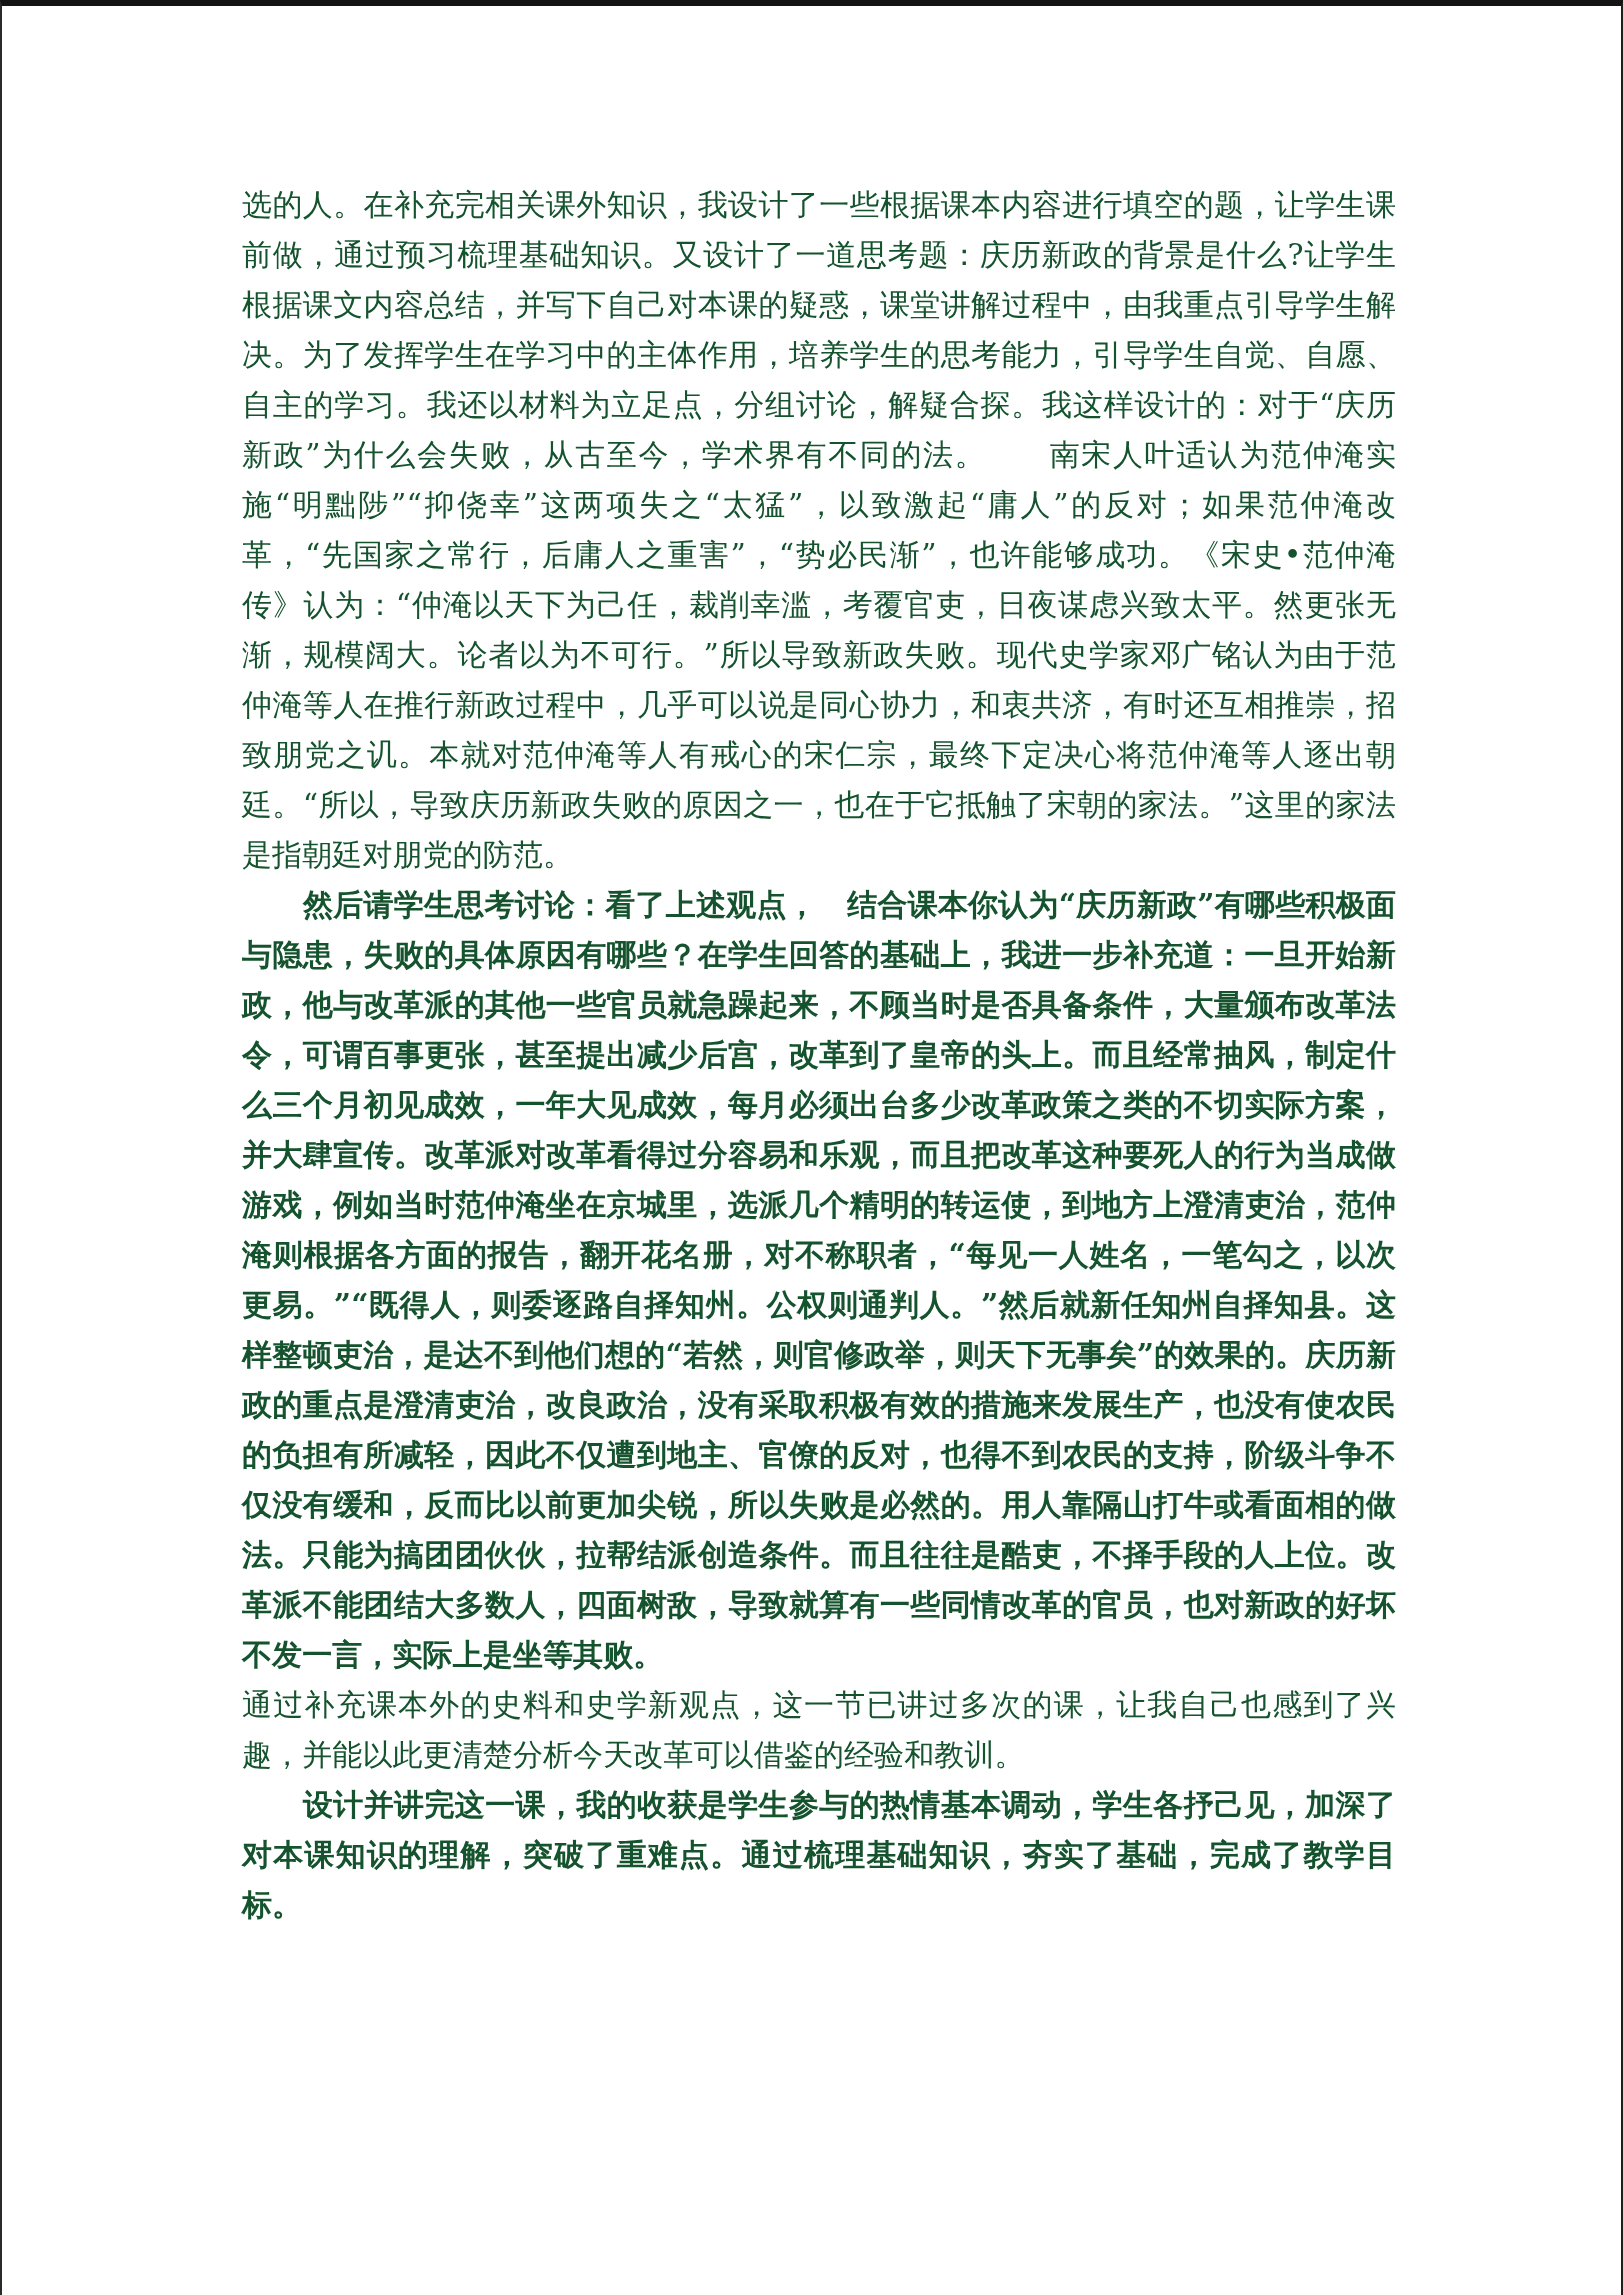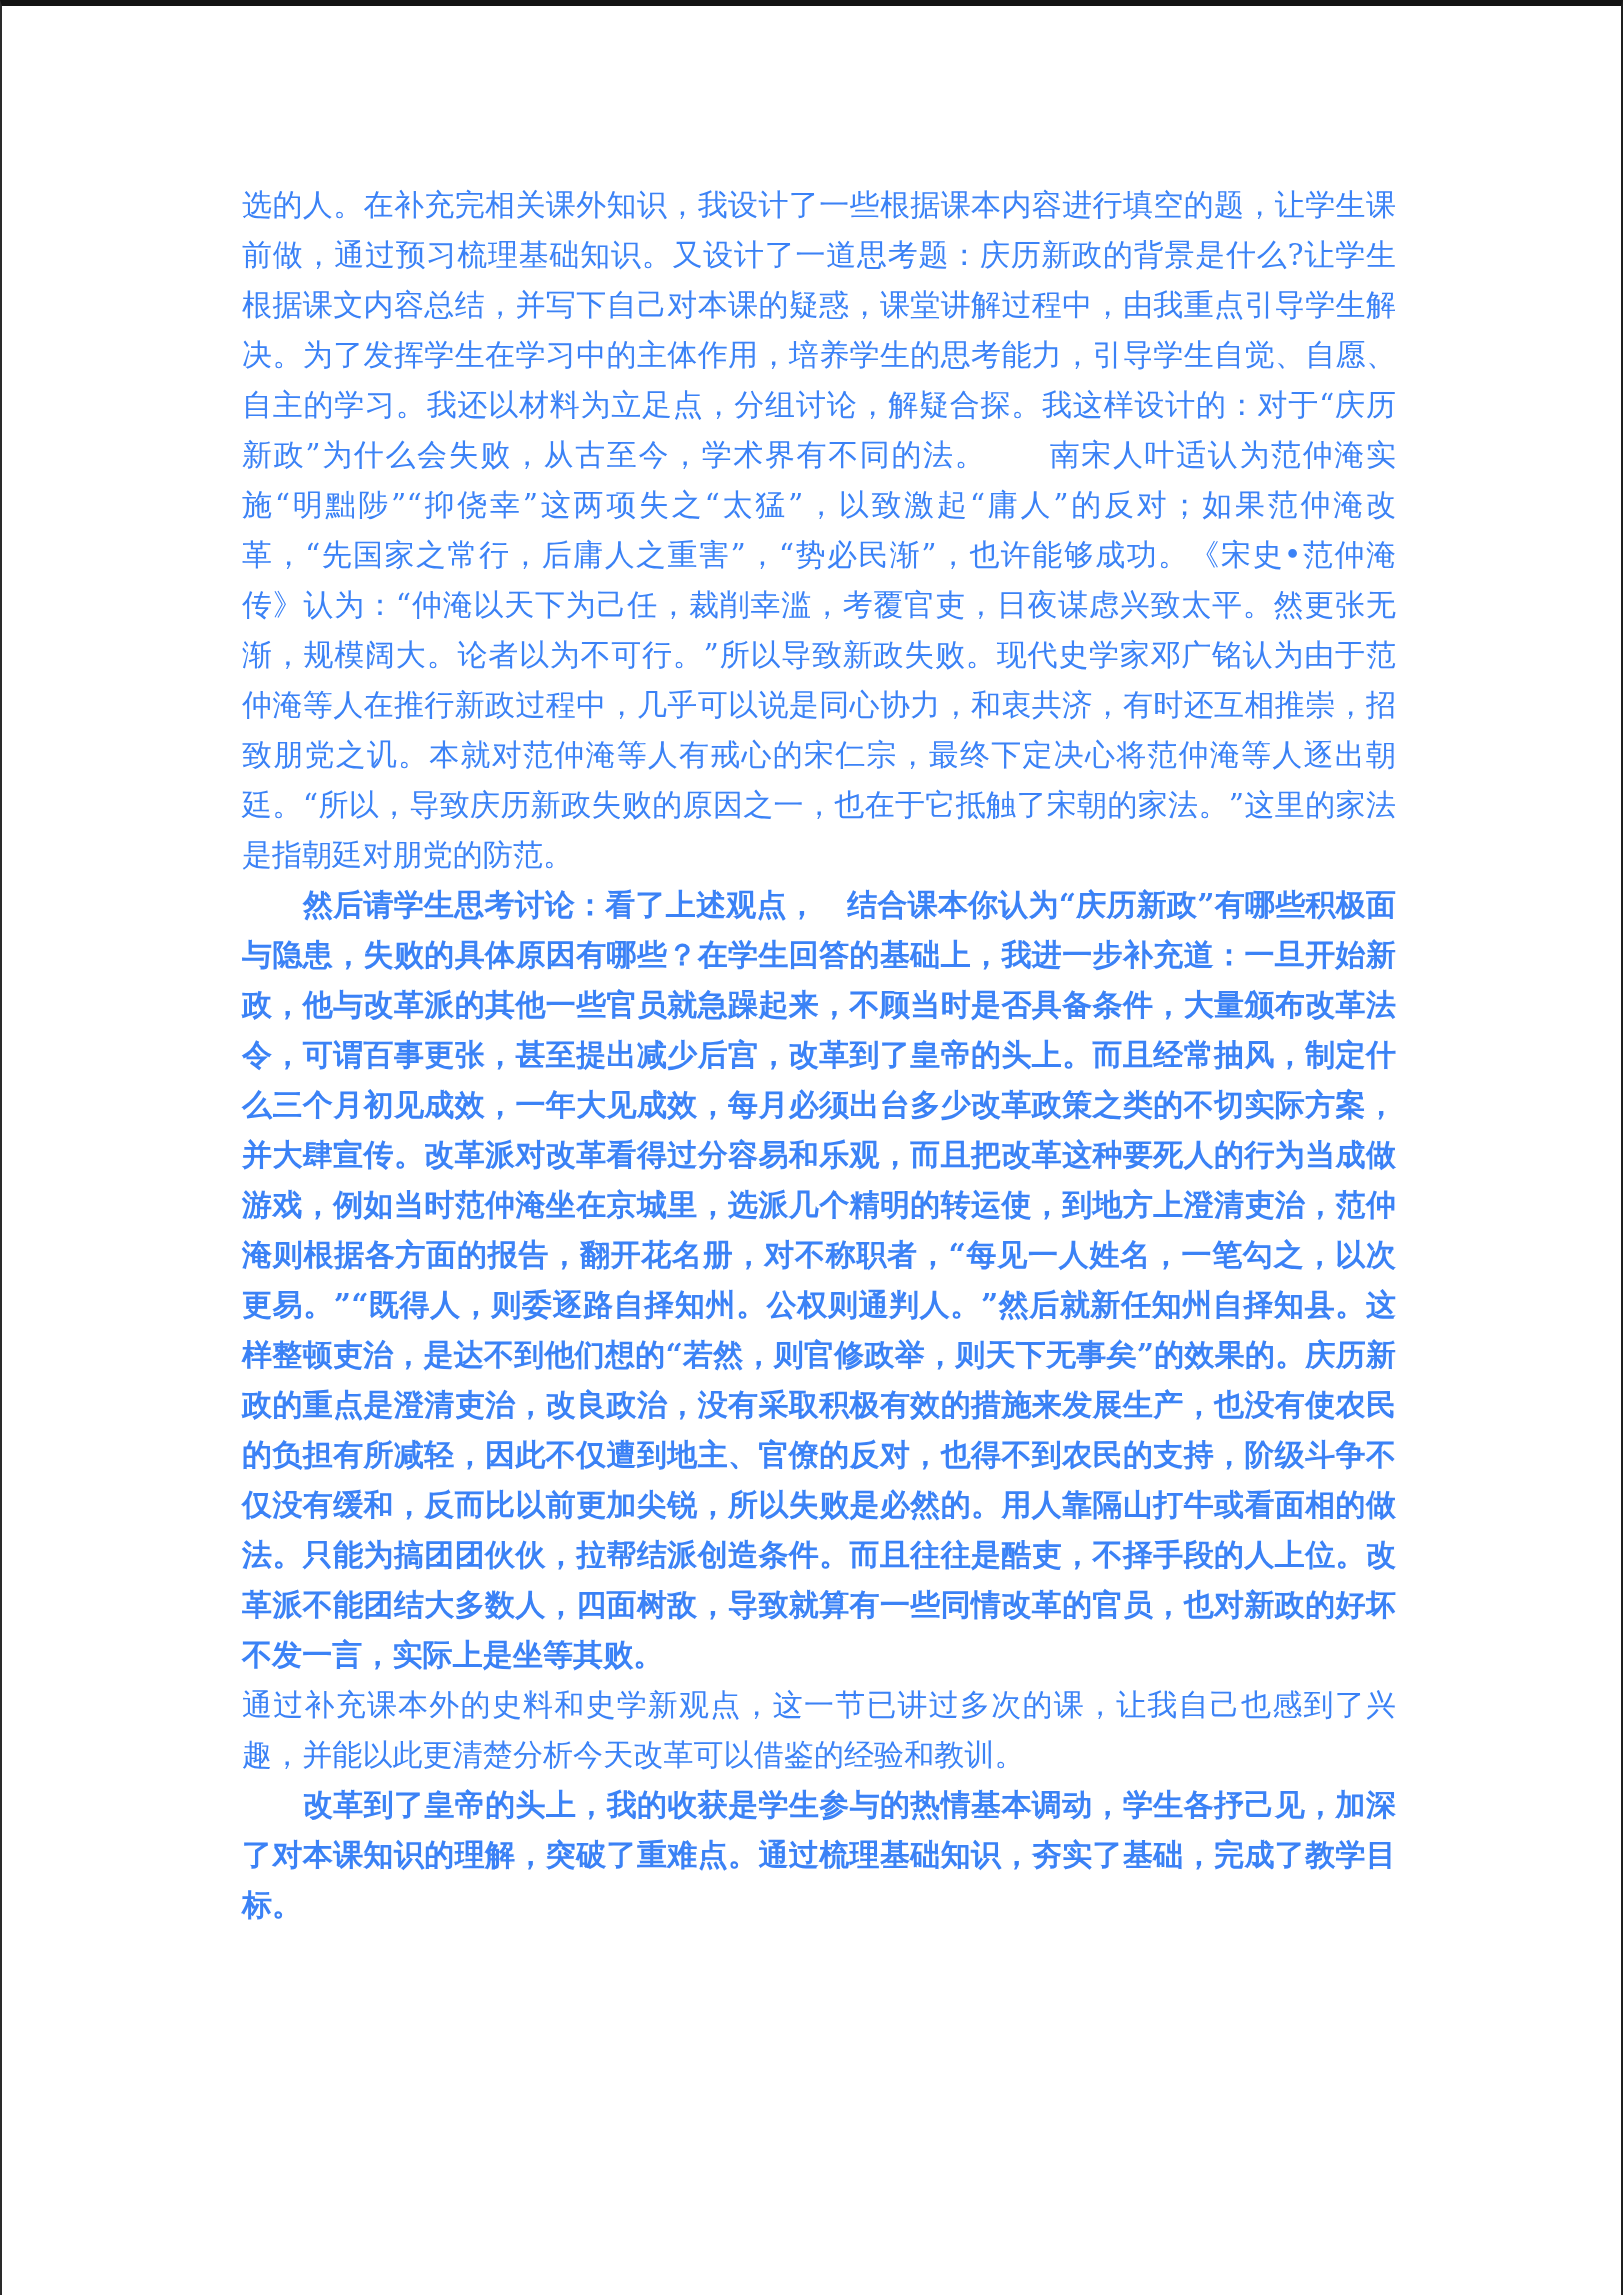--- a/index.html
+++ b/index.html
@@ -23,21 +23,21 @@
   }
 
   .doc-body {
     position: absolute;
     left: 240px;
     top: 174px;
     width: 1154px;
     font-family: "DejaVu Serif", "Liberation Serif", serif;
     font-size: 30px;
     line-height: 50px;
-    color: #3b82f6;
+    color: #14532d;
     text-align: justify;
     text-justify: inter-character;
     word-break: break-all;
     letter-spacing: 0.1px;
   }
 
   .para {
     margin: 0;
     padding: 0;
     text-align: justify;
@@ -61,19 +61,19 @@
 
   <div class="doc-body">
 
     <p class="para flush">选的人。在补充完相关课外知识，我设计了一些根据课本内容进行填空的题，让学生课前做，通过预习梳理基础知识。又设计了一道思考题：庆历新政的背景是什么?让学生根据课文内容总结，并写下自己对本课的疑惑，课堂讲解过程中，由我重点引导学生解决。为了发挥学生在学习中的主体作用，培养学生的思考能力，引导学生自觉、自愿、自主的学习。我还以材料为立足点，分组讨论，解疑合探。我这样设计的：对于“庆历新政”为什么会失败，从古至今，学术界有不同的法。　　南宋人叶适认为范仲淹实施“明黜陟”“抑侥幸”这两项失之“太猛”，以致激起“庸人”的反对；如果范仲淹改革，“先国家之常行，后庸人之重害”，“势必民渐”，也许能够成功。《宋史•范仲淹传》认为：“仲淹以天下为己任，裁削幸滥，考覆官吏，日夜谋虑兴致太平。然更张无渐，规模阔大。论者以为不可行。”所以导致新政失败。现代史学家邓广铭认为由于范仲淹等人在推行新政过程中，几乎可以说是同心协力，和衷共济，有时还互相推崇，招致朋党之讥。本就对范仲淹等人有戒心的宋仁宗，最终下定决心将范仲淹等人逐出朝廷。“所以，导致庆历新政失败的原因之一，也在于它抵触了宋朝的家法。”这里的家法是指朝廷对朋党的防范。</p>
 
     <p class="para indent">然后请学生思考讨论：看了上述观点，　结合课本你认为“庆历新政”有哪些积极面与隐患，失败的具体原因有哪些？在学生回答的基础上，我进一步补充道：一旦开始新政，他与改革派的其他一些官员就急躁起来，不顾当时是否具备条件，大量颁布改革法令，可谓百事更张，甚至提出减少后宫，改革到了皇帝的头上。而且经常抽风，制定什么三个月初见成效，一年大见成效，每月必须出台多少改革政策之类的不切实际方案，并大肆宣传。改革派对改革看得过分容易和乐观，而且把改革这种要死人的行为当成做游戏，例如当时范仲淹坐在京城里，选派几个精明的转运使，到地方上澄清吏治，范仲淹则根据各方面的报告，翻开花名册，对不称职者，“每见一人姓名，一笔勾之，以次更易。”“既得人，则委逐路自择知州。公权则通判人。”然后就新任知州自择知县。这样整顿吏治，是达不到他们想的“若然，则官修政举，则天下无事矣”的效果的。庆历新政的重点是澄清吏治，改良政治，没有采取积极有效的措施来发展生产，也没有使农民的负担有所减轻，因此不仅遭到地主、官僚的反对，也得不到农民的支持，阶级斗争不仅没有缓和，反而比以前更加尖锐，所以失败是必然的。用人靠隔山打牛或看面相的做法。只能为搞团团伙伙，拉帮结派创造条件。而且往往是酷吏，不择手段的人上位。改革派不能团结大多数人，四面树敌，导致就算有一些同情改革的官员，也对新政的好坏不发一言，实际上是坐等其败。</p>
 
 
     <p class="para flush">通过补充课本外的史料和史学新观点，这一节已讲过多次的课，让我自己也感到了兴趣，并能以此更清楚分析今天改革可以借鉴的经验和教训。</p>
 
-    <p class="para indent">改革到了皇帝的头上，我的收获是学生参与的热情基本调动，学生各抒己见，加深了对本课知识的理解，突破了重难点。通过梳理基础知识，夯实了基础，完成了教学目标。</p>
+    <p class="para indent">设计并讲完这一课，我的收获是学生参与的热情基本调动，学生各抒己见，加深了对本课知识的理解，突破了重难点。通过梳理基础知识，夯实了基础，完成了教学目标。</p>
 
 
   </div>
 
 </div>
 
 
 </body></html>

